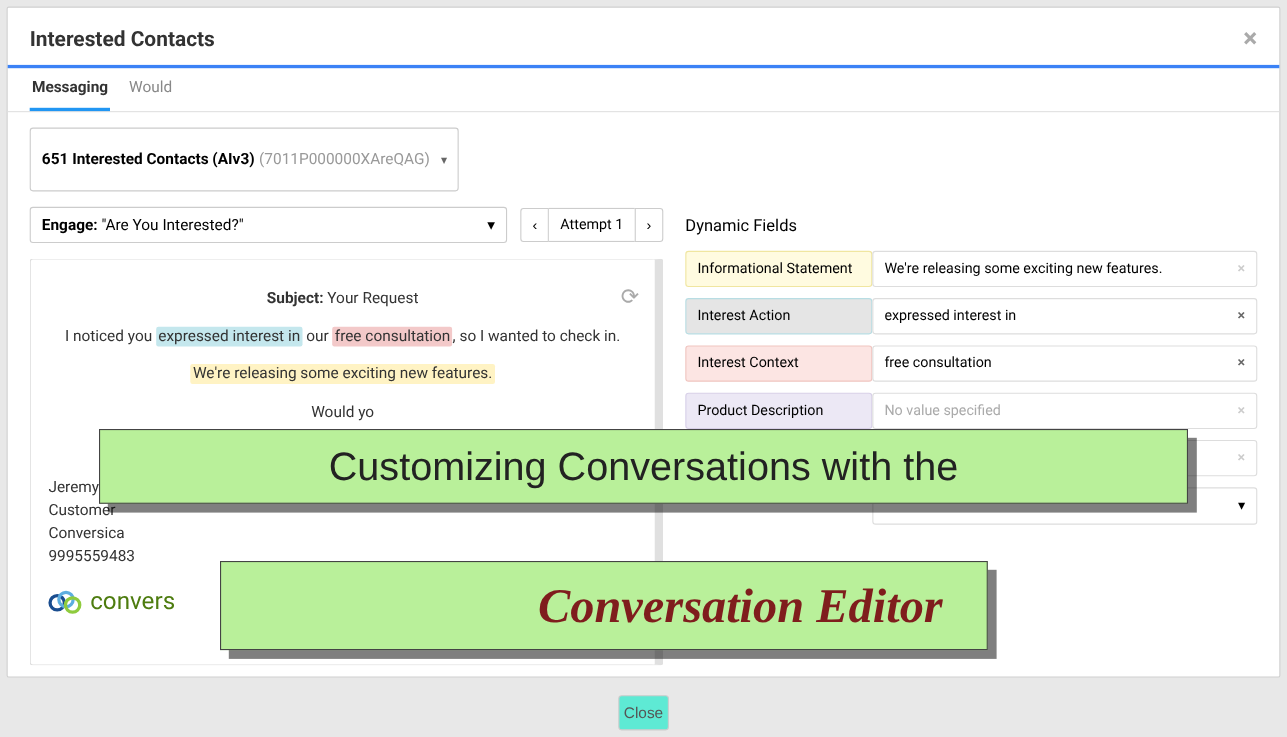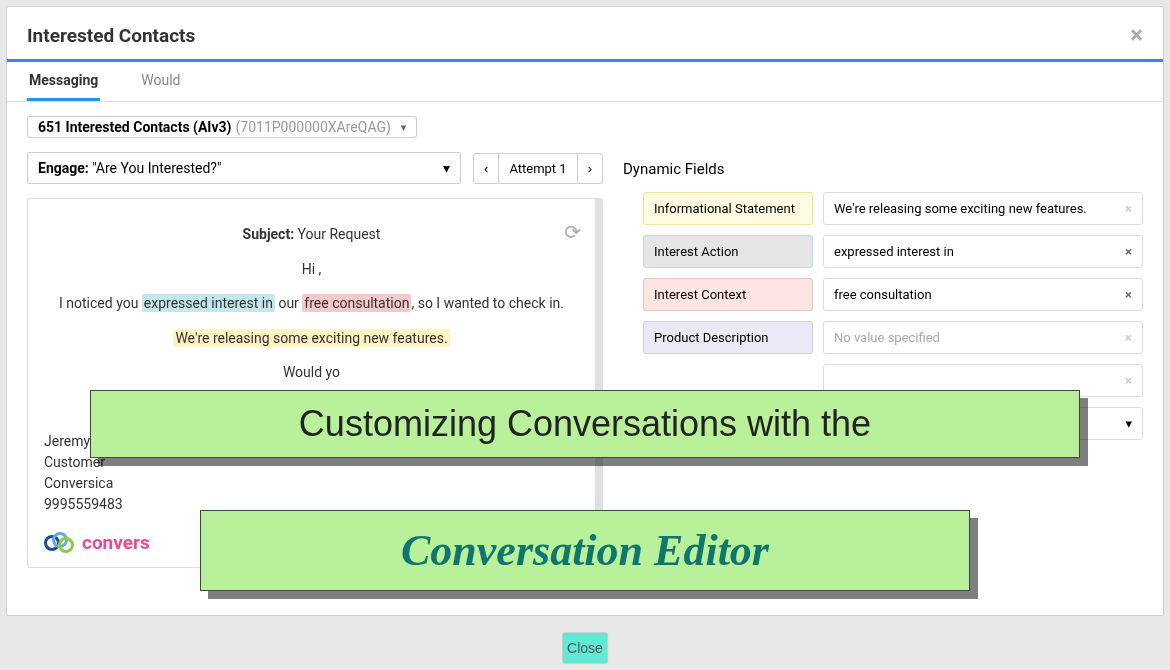--- a/index.html
+++ b/index.html
@@ -34,21 +34,21 @@
 .close-x {
   font-size: 24px;
   color: #aaa;
   cursor: pointer;
   font-weight: bold;
 }
 .tabs {
   display: flex;
   padding: 0 20px;
   border-bottom: 1px solid #e0e0e0;
-  gap: 39px;
+  gap: 15px;
 }
 .tab {
   padding: 10px 2px;
   font-size: 14px;
   color: #888;
   cursor: pointer;
   border-bottom: 3px solid transparent;
 }
 .tab.active {
   color: #333;
@@ -56,21 +56,21 @@
   border-bottom-color: #2196f3;
 }
 .controls-row {
   padding: 14px 20px;
 }
 .select-box {
   display: inline-flex;
   align-items: center;
   border: 1px solid #ccc;
   border-radius: 3px;
-  padding: 2px 10px;
+  padding: 20px 10px;
   font-size: 14px;
   cursor: pointer;
   background: #fff;
 }
 .select-box .caret {
   margin-left: 10px;
   font-size: 11px;
   color: #666;
 }
 .gray-text { color: #999; margin-left: 4px; }
@@ -147,33 +147,31 @@
 .logo-rings { position: relative; width: 32px; height: 22px; }
 .logo-rings span {
   position: absolute;
   width: 16px; height: 16px;
   border: 3px solid;
   border-radius: 50%;
 }
 .ring1 { border-color: #1a4d8f !important; left: 0; top: 3px; }
 .ring2 { border-color: #5daee0 !important; left: 8px; top: 0; }
 .ring3 { border-color: #8fcb3e !important; left: 14px; top: 5px; }
-.logo-text { font-size: 19px; color: #ec4899; font-weight: 700; }
+.logo-text { font-size: 22px; color: #4d7c0f; font-weight: 400; }
 .dyn-header {
   text-align: left;
   font-weight: 400;
   font-size: 15px;
   padding: 8px 0 14px;
 }
 .dyn-row {
   display: flex;
   align-items: center;
-  gap: 10px;
   margin-bottom: 10px;
-  margin-left: 20px;
 }
 .dyn-tag {
   flex: 0 0 170px;
   padding: 8px 10px;
   font-size: 13px;
   border-radius: 3px;
   border: 1px solid;
 }
 .tag-yellow { background: #fffbe0; border-color: #f0e6a0; }
 .tag-blue   { background: #e5e5e5; border-color: #b8dde3; }
@@ -220,27 +218,27 @@
   top: 390px;
   width: 990px;
   text-align: center;
   font-size: 36px;
   font-family: "Segoe UI", sans-serif;
   color: #222;
 }
 .banner2 {
   left: 200px;
   top: 510px;
-  width: 770px;
-  text-align: center;
+  width: 698px;
+  text-align: right;
   font-size: 44px;
   font-style: italic;
   font-weight: 700;
   font-family: "Brush Script MT", "Segoe Script", cursive;
-  color: #0f766e;
+  color: #7f1d1d;
   padding: 14px 40px;
 }
 </style>
 </head>
 <body>
 
 <div class="modal">
 
   <div class="modal-header">
     <div class="modal-title">Interested Contacts</div>
@@ -278,21 +276,20 @@
         </div>
       </div>
 
       <div class="email-panel">
         <span class="refresh-icon">⟳</span>
         <div class="email-body">
           <p>
             <span class="bold">Subject:</span>
             <span>Your Request</span>
           </p>
-          <p>Hi ,</p>
           <p>
             <span>I noticed you </span><span class="hl-action">expressed interest in</span><span> our </span><span class="hl-context">free consultation</span><span>, so I wanted to check in.</span>
           </p>
           <p><span class="hl-info">We're releasing some exciting new features.</span></p>
           <p>Would yo</p>
           <p>Have a g</p>
           <div class="signature">
             <div>Jeremy J</div>
             <div>Customer</div>
             <div>Conversica</div>

